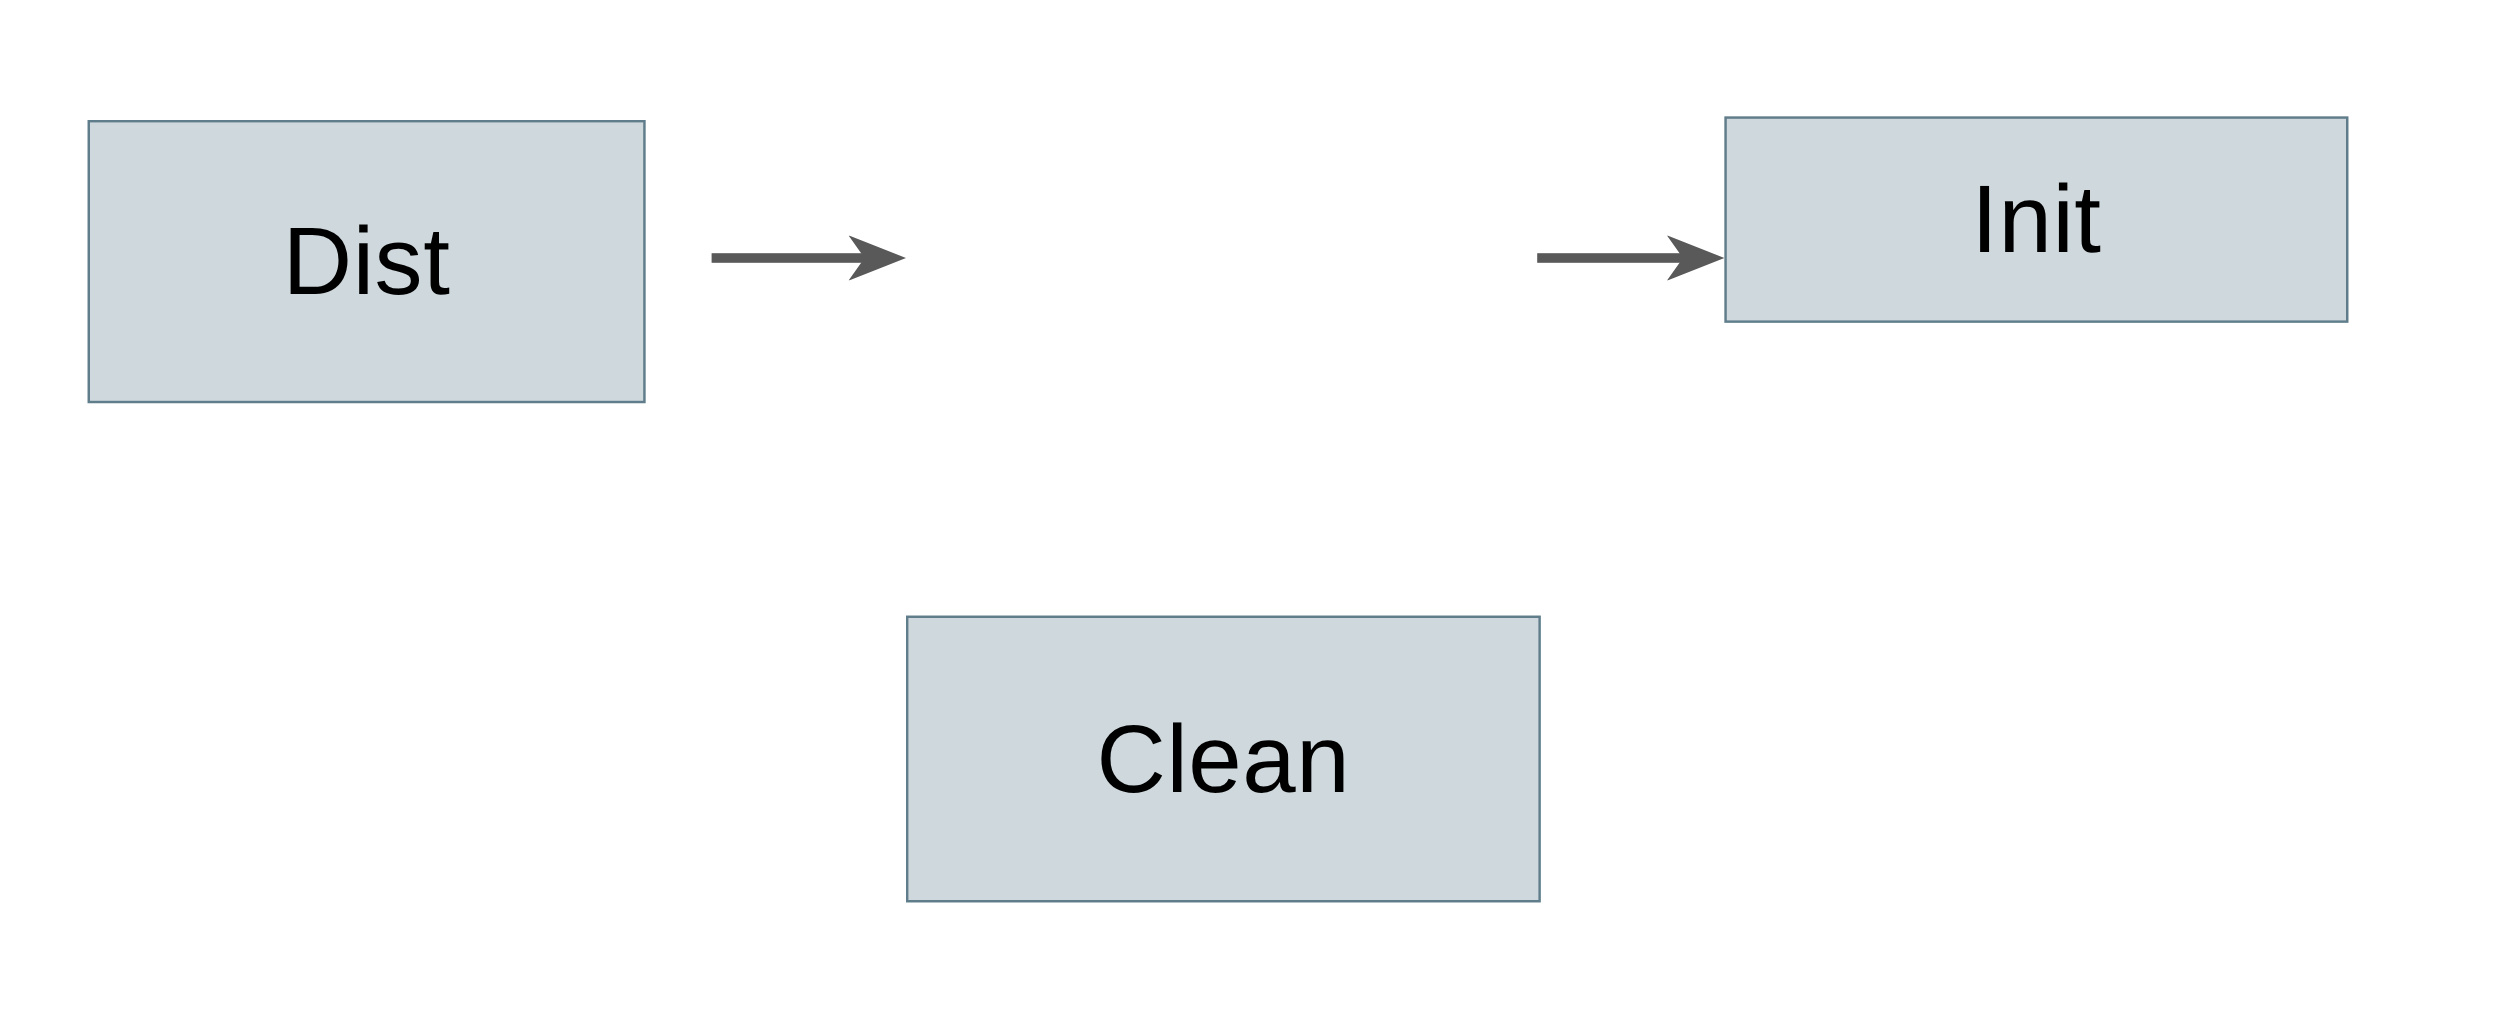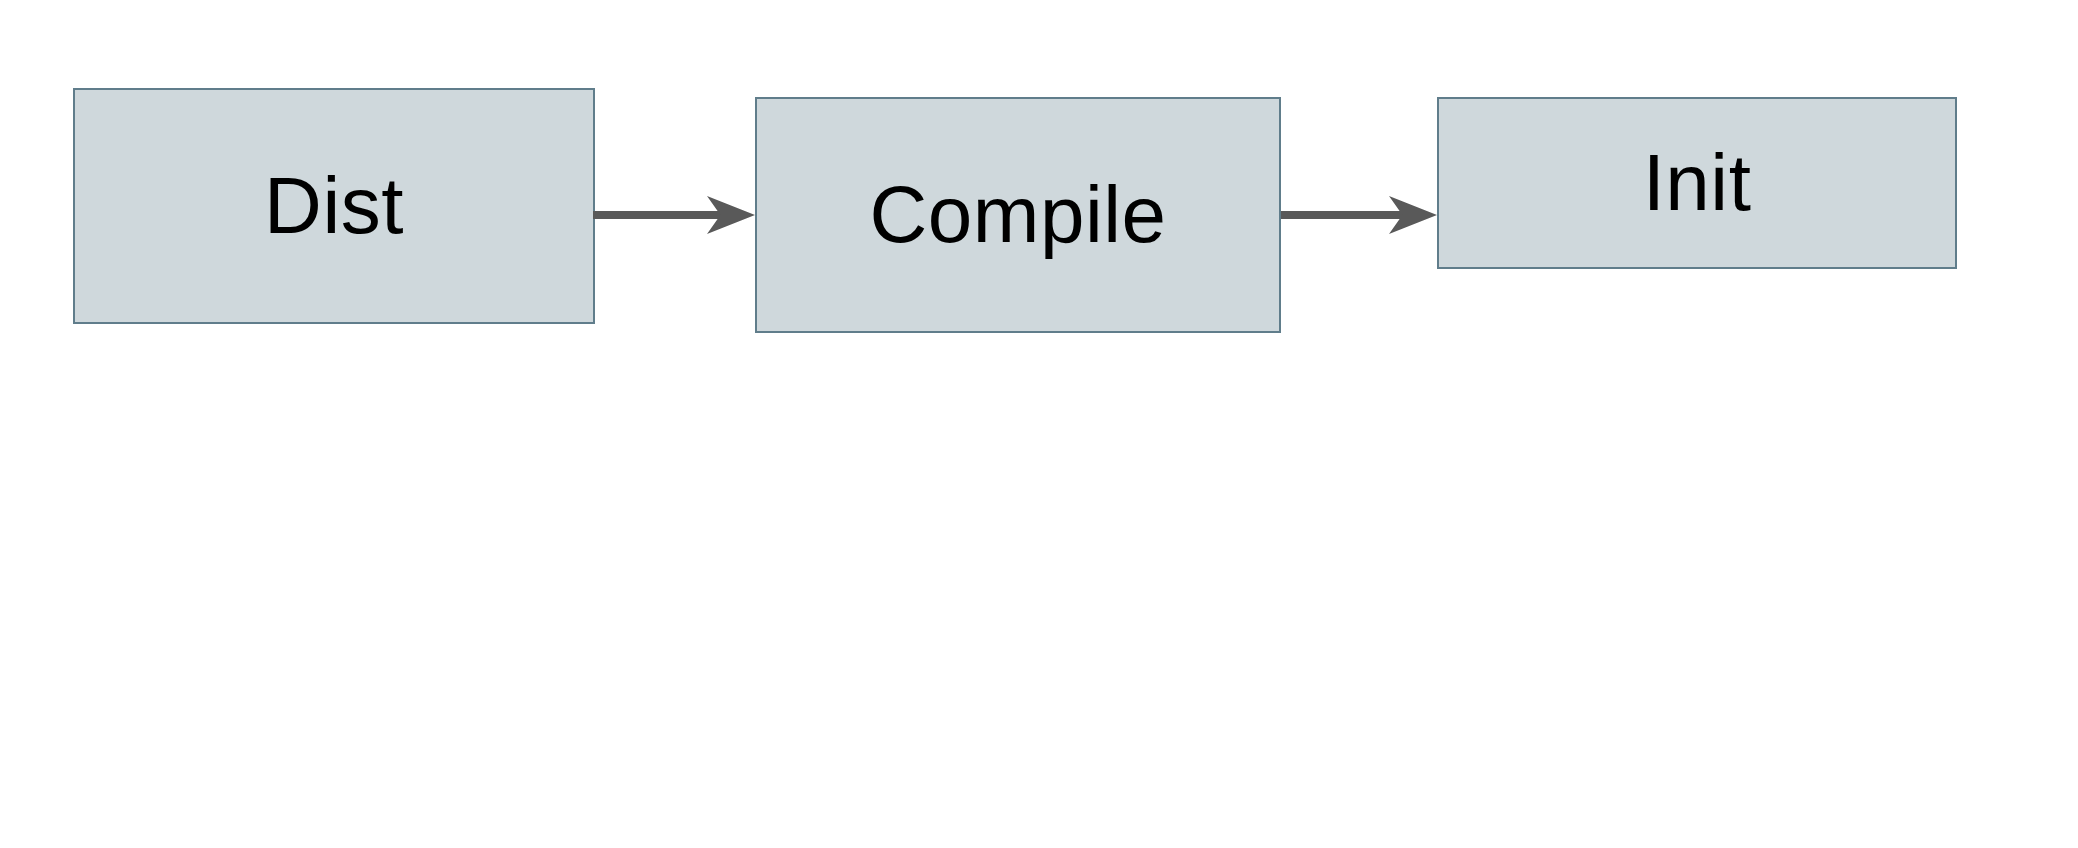--- a/index.html
+++ b/index.html
@@ -32,21 +32,21 @@
     align-items: center;
     justify-content: center;
   }
   .node-label {
     font-size: 80px;
     font-weight: 400;
     color: var(--text-color);
     letter-spacing: 0.5px;
     white-space: nowrap;
   }
-  .node-dist    { left: 73px;   top: 88px;  width: 522px; height: 236px; }
+  .node-dist    { left: 73px;   top: 100px;  width: 465px; height: 236px; }
   .node-compile { left: 755px;  top: 97px;  width: 526px; height: 236px; }
   .node-init    { left: 1437px; top: 97px;  width: 520px; height: 172px; }
   .node-clean   { left: 755px;  top: 513px; width: 529px; height: 239px; }
 
   .arrow-shaft {
     position: absolute;
     height: 8px;
     background: var(--arrow-color);
   }
   .arrow-head {
@@ -63,28 +63,28 @@
 </style>
 </head>
 <body>
 
 <div class="canvas">
 
   <div class="node node-dist">
     <span class="node-label">Dist</span>
   </div>
 
-  <div class="node node-compile">
-    <span class="node-label">Compile</span>
-  </div>
 
   <div class="node node-init">
     <span class="node-label">Init</span>
   </div>
 
+  <div class="node node-clean">
+    <span class="node-label">Clean</span>
+  </div>
 
   <div class="arrow-shaft arrow1-shaft"></div>
   <div class="arrow-head arrow1-head"></div>
 
   <div class="arrow-shaft arrow2-shaft"></div>
   <div class="arrow-head arrow2-head"></div>
 
 </div>
 
 </body></html>

